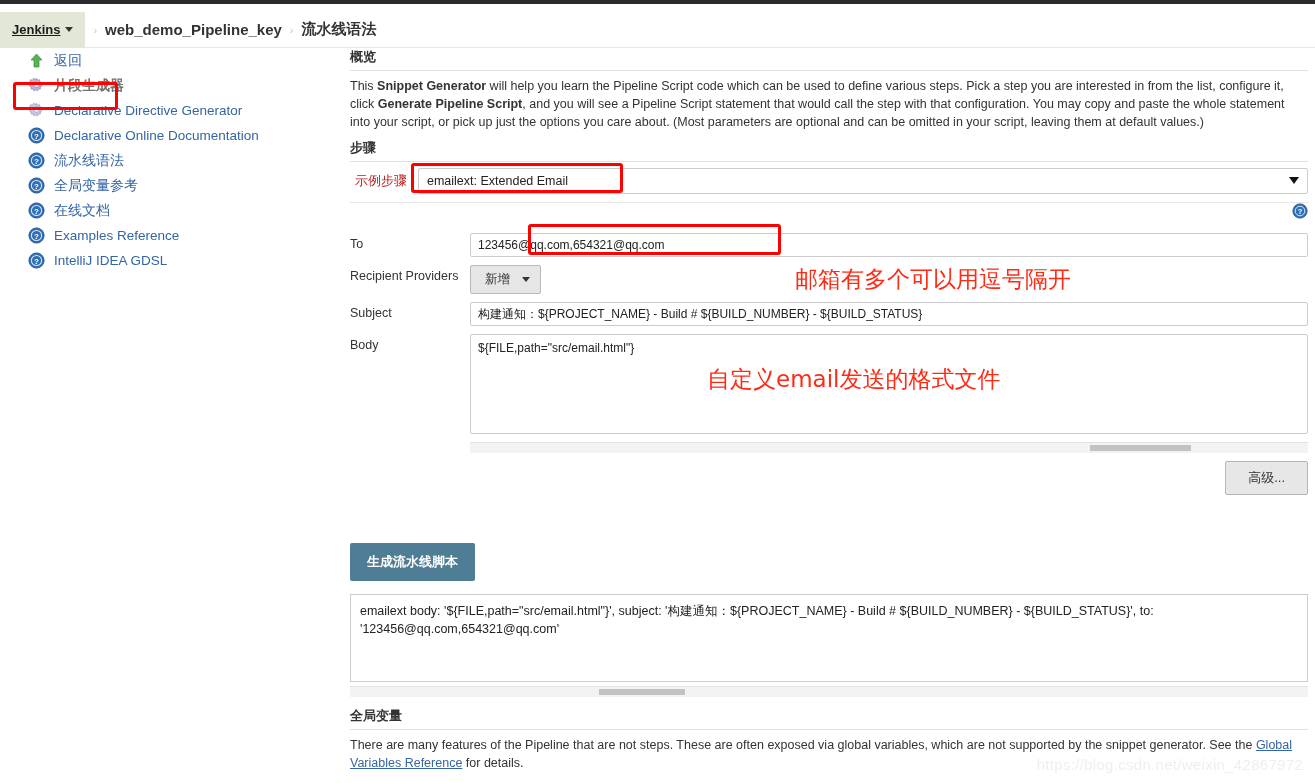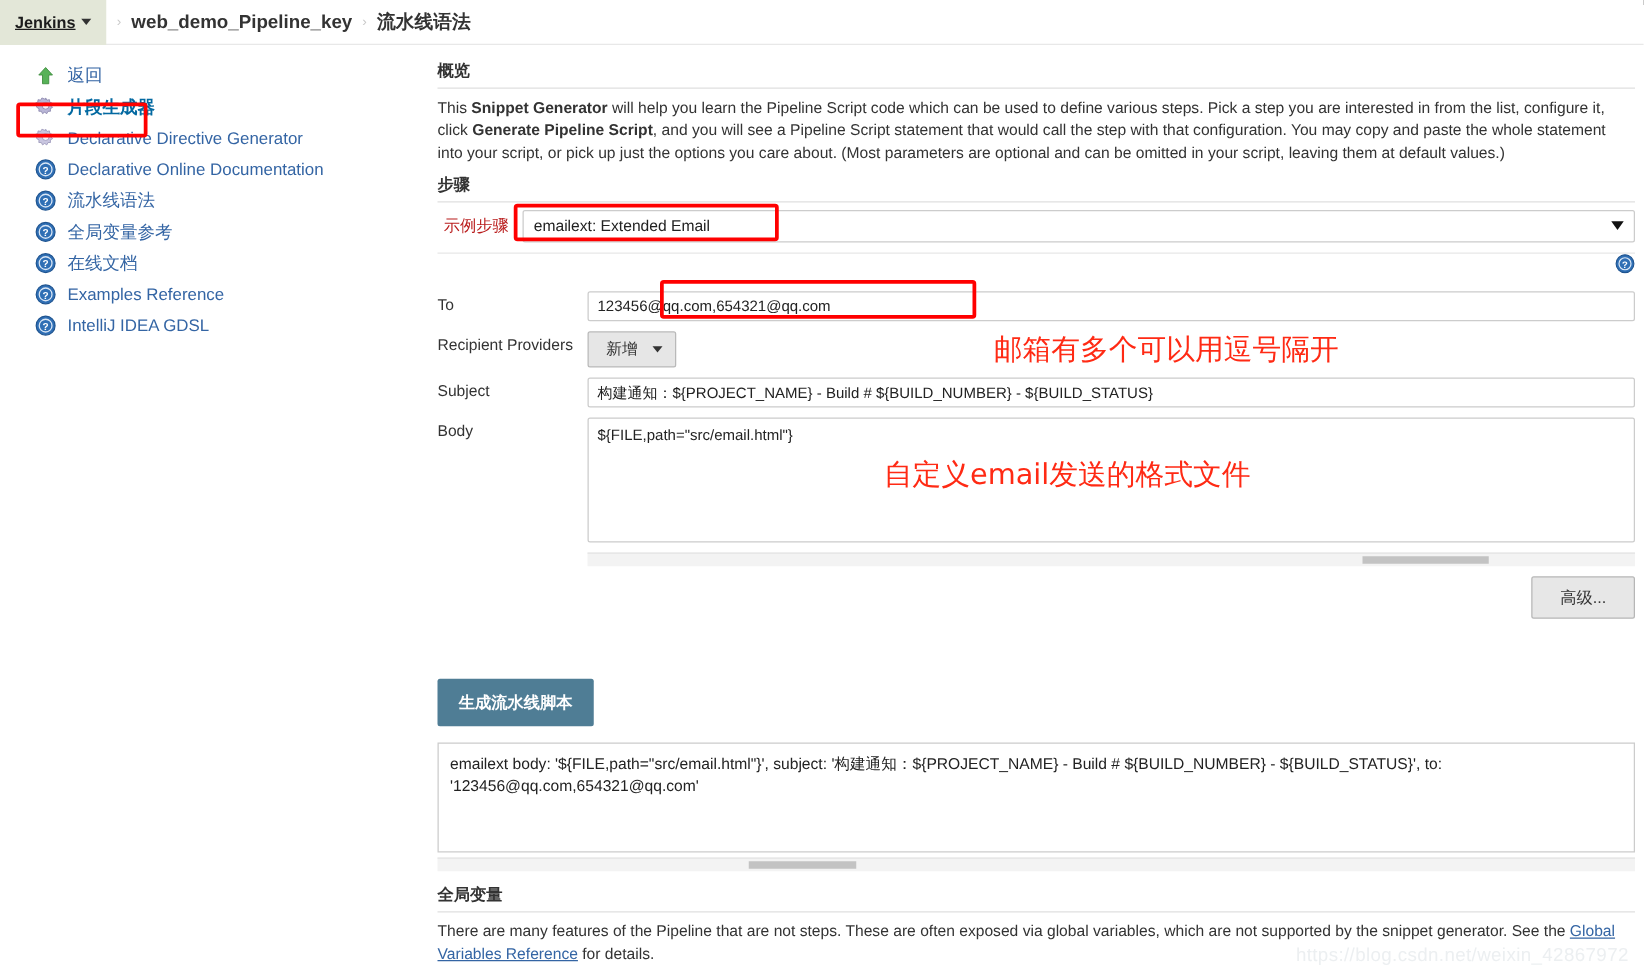--- a/index.html
+++ b/index.html
@@ -11,21 +11,21 @@
     overflow: hidden;
   }
   body { position: relative; color: #333; font-size: 13px; }
 
   
   .topstrip {
     position: absolute; top: 0; left: 0; width: 1315px; height: 4px;
     background: #2b2b2b;
   }
   .breadcrumb-bar {
-    position: absolute; top: 0; left: 0; width: 1315px; height: 36px;
+    position: absolute; top: 12px; left: 0; width: 1315px; height: 36px;
     background: #ffffff;
     border-bottom: 1px solid #e8e8e8;
     display: flex; align-items: center;
   }
   .crumb-jenkins {
     background: #e3e7d8; color: #1c1c1c; font-weight: bold;
     display: flex; align-items: center; gap: 5px;
     height: 36px; padding: 0 12px;
   }
   .crumb-jenkins .jtext { text-decoration: underline; }
@@ -44,21 +44,21 @@
   .sidebar {
     position: absolute; top: 48px; left: 10px; width: 340px;
   }
   .side-item {
     display: flex; align-items: center; gap: 9px;
     padding: 5px 0 5px 18px; height: 25px;
     position: relative;
   }
   .side-label { font-size: 13.5px; color: #3465a4; white-space: nowrap; }
   .side-label.cn { font-size: 14px; }
-  .side-item.active .side-label { color: #0369a1; font-weight: bold; }
+  .side-item.active .side-label { color: #737373; font-weight: bold; }
   .side-item.back .side-label { color: #3465a4; }
 
   .icon { width: 17px; height: 17px; display: inline-block; position: relative; flex: none; }
 
   
   .ico-up svg { display:block; }
   .ico-gear svg { display:block; }
   .ico-help svg { display:block; }
 
   

